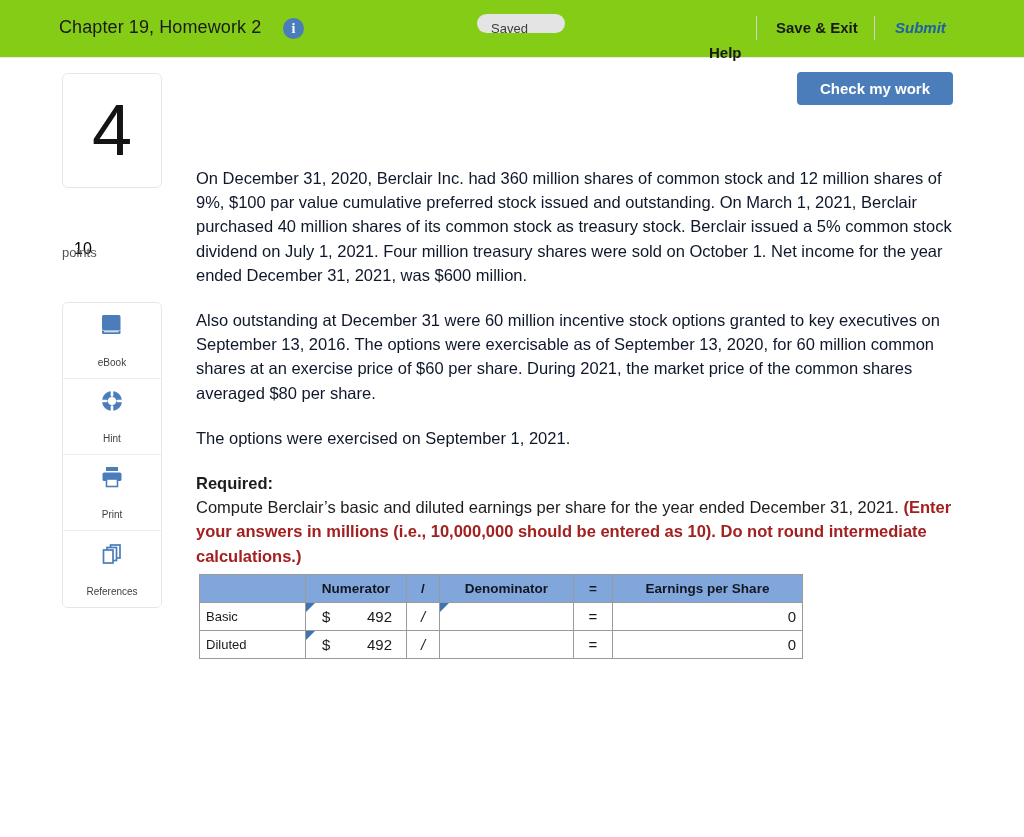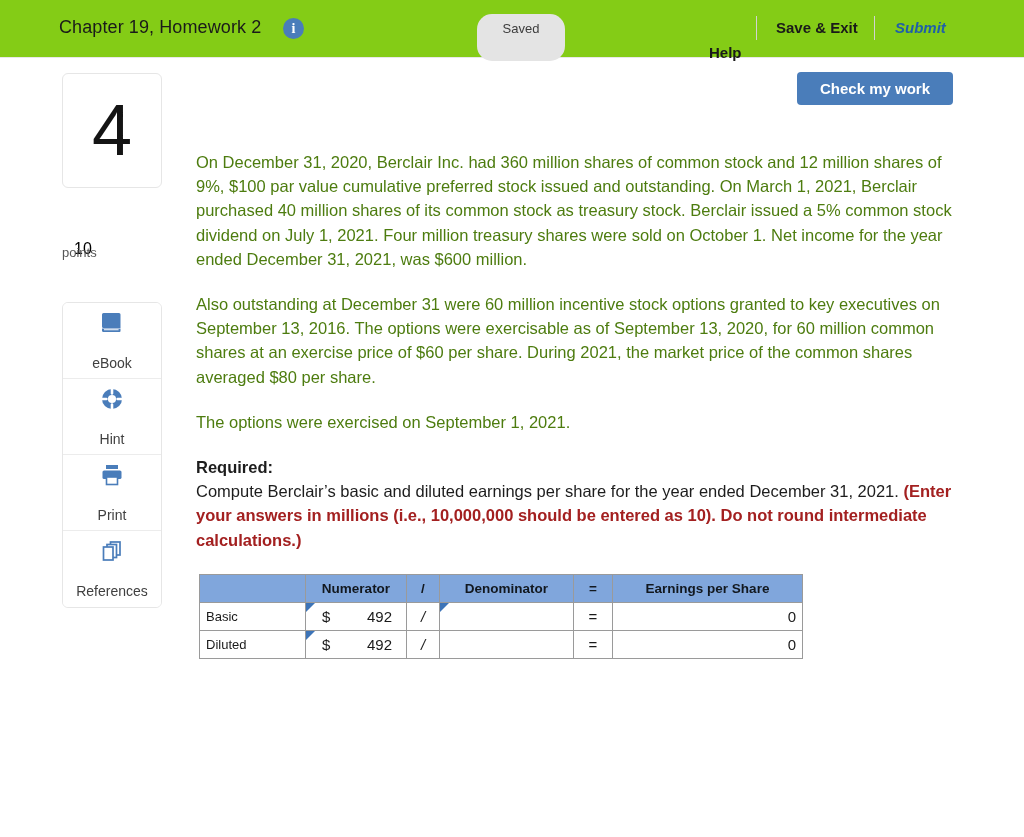--- a/index.html
+++ b/index.html
@@ -27,23 +27,23 @@
     position: absolute; left: 283px; top: 18px;
     width: 21px; height: 21px; border-radius: 50%;
     background: #4a7dba;
     color: #fff; font-size: 14px; font-weight: bold;
     font-family: "Liberation Serif", serif;
     text-align: center; line-height: 21px;
     cursor: pointer;
   }
   .saved-pill {
     position: absolute; left: 477px; top: 14px;
-    min-width: 88px; height: 47px; border-radius: 15px;
+    min-width: 88px; height: 19px; border-radius: 15px;
     background: #e4e4e4; color: #3c3c3c;
-    font-size: 13px; text-align: center; line-height: 29px;
+    font-size: 13px; text-align: left; line-height: 29px;
     padding: 0 14px;
   }
   .nav-right { position: absolute; right: 0; top: 0; height: 58px; }
   .nav-link {
     position: absolute; top: 19px;
     font-size: 15px; font-weight: bold; color: #1a1a1a;
     white-space: nowrap; cursor: pointer; text-decoration: none;
   }
   #nav-help   { left: -315px; margin-top: 25px; }
   #nav-save   { left: -248px; }
@@ -82,38 +82,38 @@
     border: 1px solid #e6e6e6; border-radius: 6px;
     background: #fff; overflow: hidden;
   }
   .tool-btn {
     height: 76px; border-bottom: 1px solid #ececec;
     display: flex; flex-direction: column;
     align-items: center; justify-content: center;
     cursor: pointer; background: #fff;
   }
   .tool-btn:last-child { border-bottom: none; }
-  .tool-label { font-size: 14px; color: #404040; margin-top: 20px; }
+  .tool-label { font-size: 10px; color: #404040; margin-top: 20px; }
   .tool-ico { width: 26px; height: 24px; display:block; }
 
   
   .check-btn {
     position: absolute; left: 797px; top: 72px;
     width: 156px; height: 33px;
     background: #4a7dba; border: none; border-radius: 4px;
     color: #fff; font-size: 15px; font-weight: bold;
     font-family: "Liberation Sans", sans-serif;
     cursor: pointer;
   }
 
   
   .content { position: absolute; left: 196px; top: 150px; width: 760px; }
   .para {
-    font-size: 16.5px; line-height: 24.2px; color: #4d7c0f;
-    margin: 0 0 21px 0;
+    font-size: 16.5px; line-height: 24.2px; color: #0f172a;
+    margin: 16px 0 21px 0;
   }
   .req-head { font-size: 16.5px; font-weight: bold; color: #1d1d1d; margin: 0; line-height: 24.2px;}
   .req-body { font-size: 16.5px; line-height: 24.2px; color: #1d1d1d; margin: 0; }
   .req-red { color: #a32020; font-weight: bold; }
 
   
   .ans-wrap { position: absolute; left: 199px; top: 574px; }
   table.ans {
     border-collapse: collapse;
     font-size: 14px; color: #1a1a1a;

